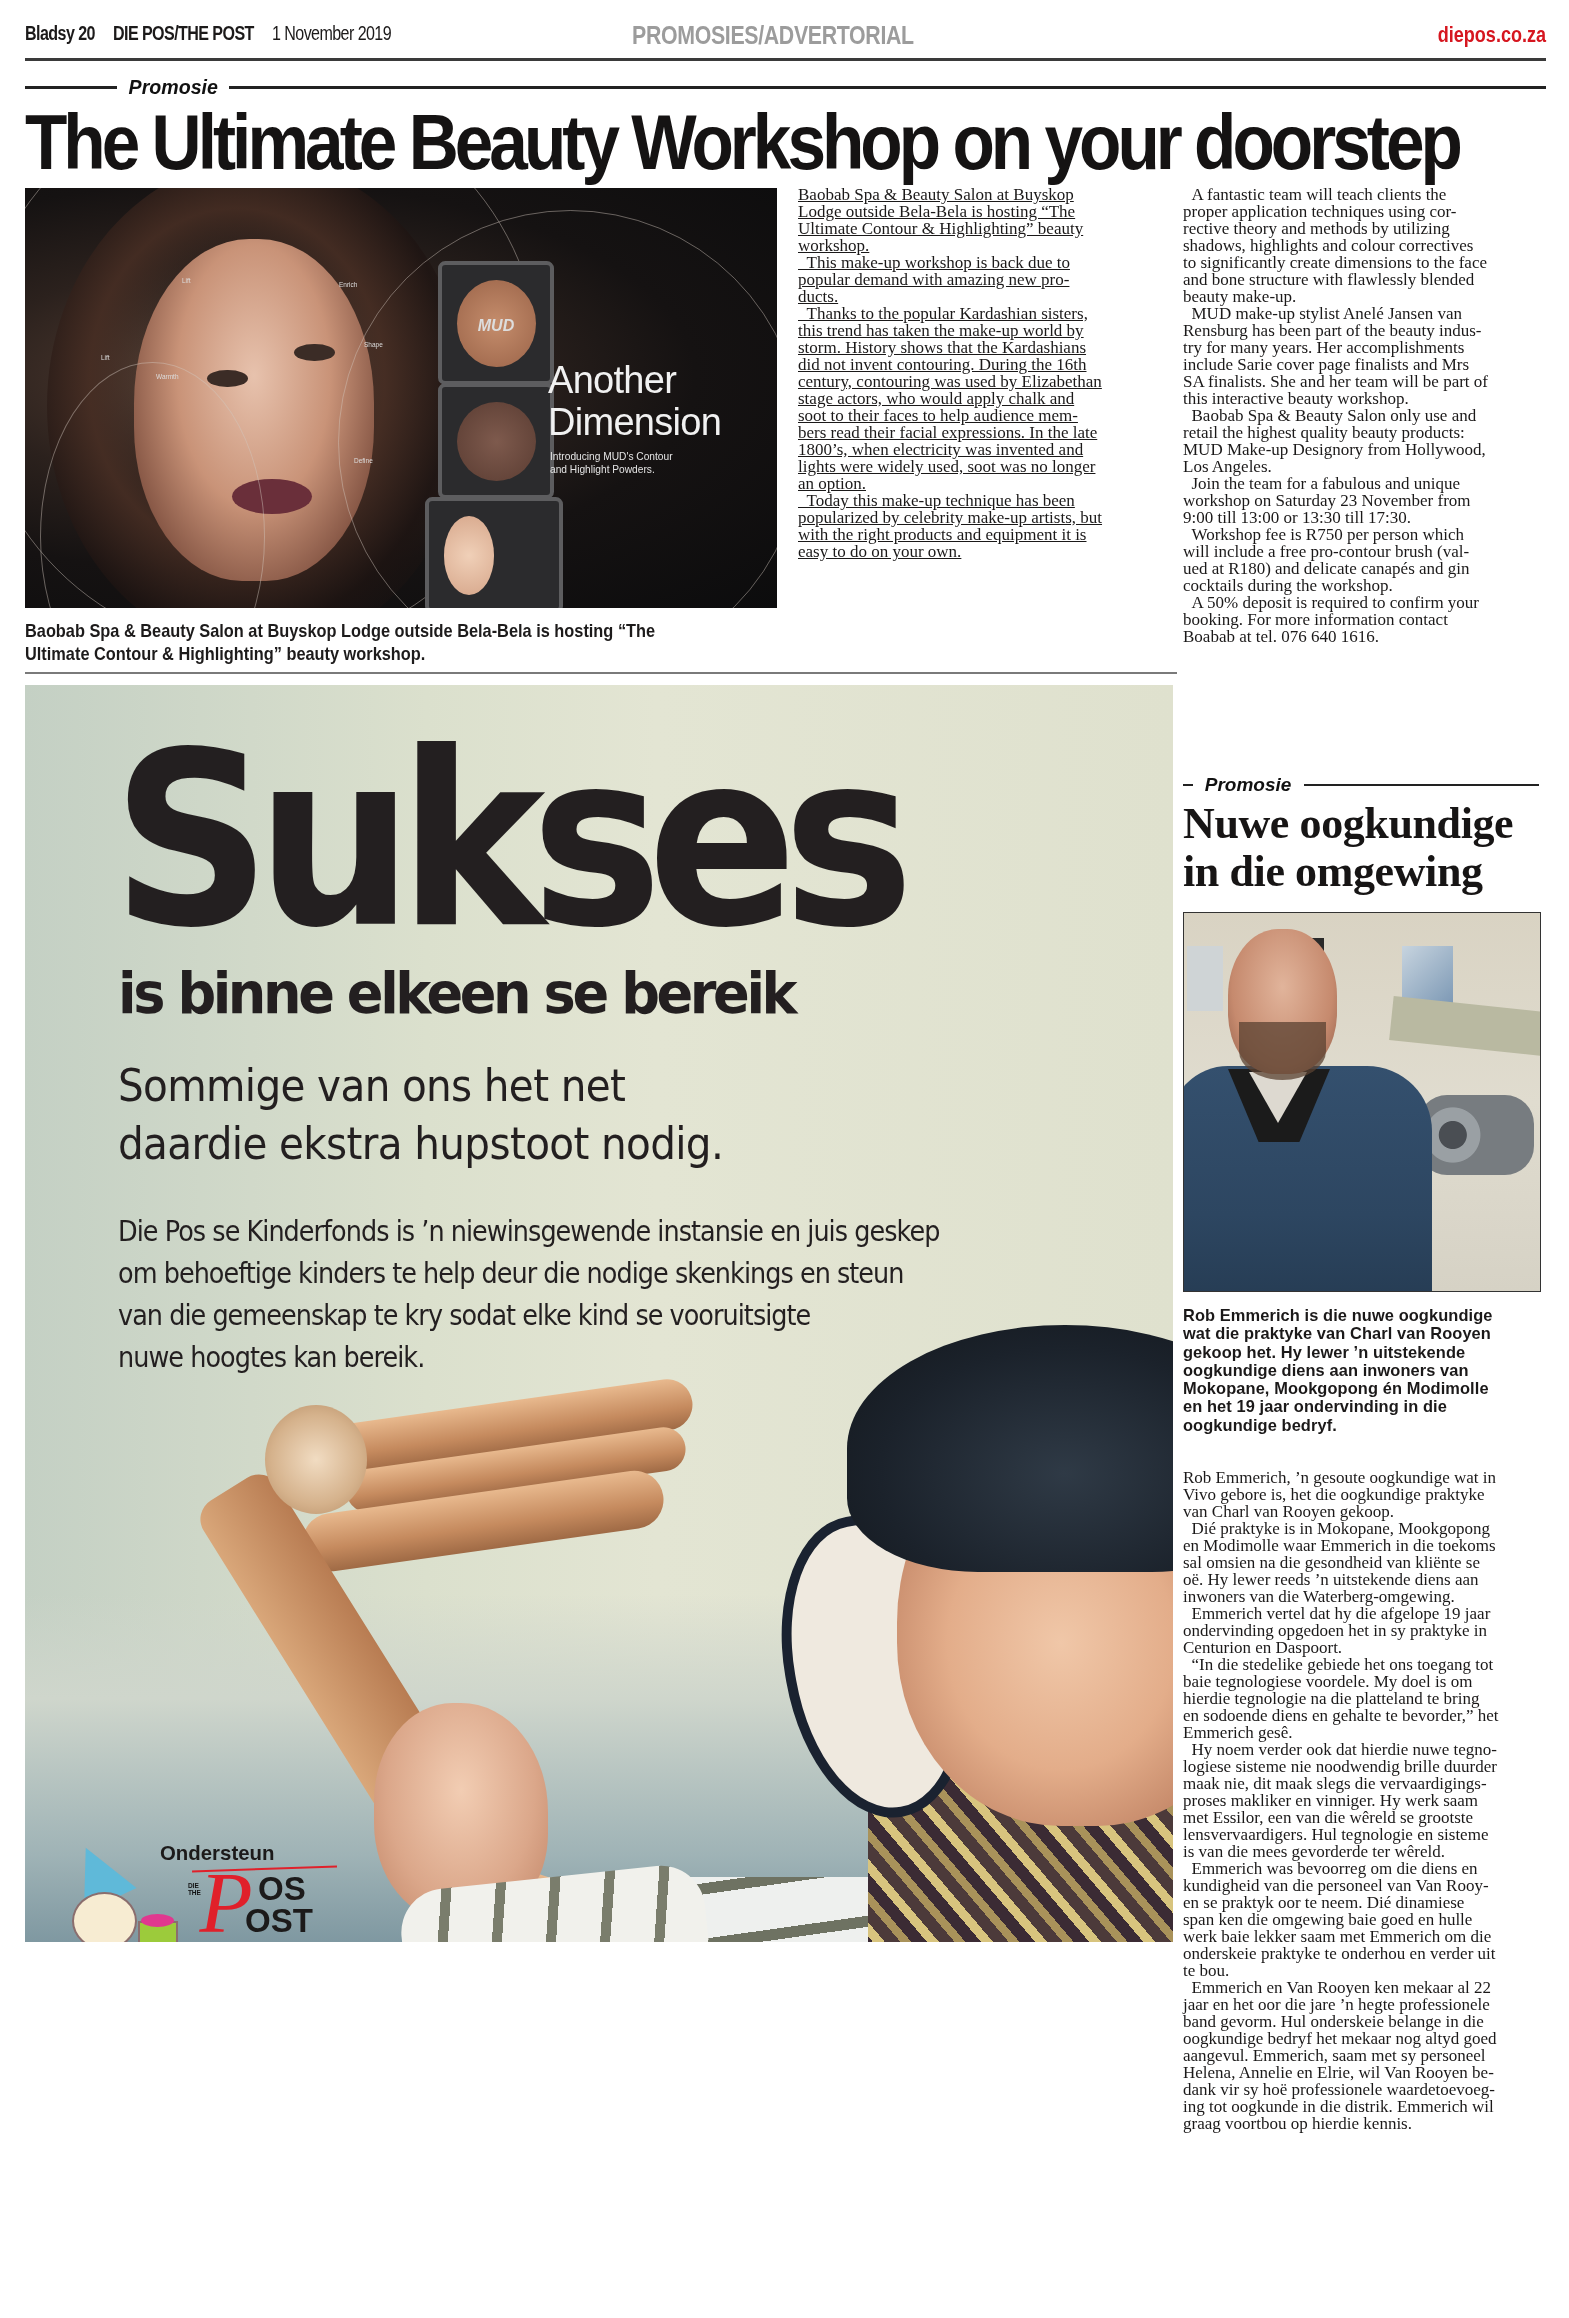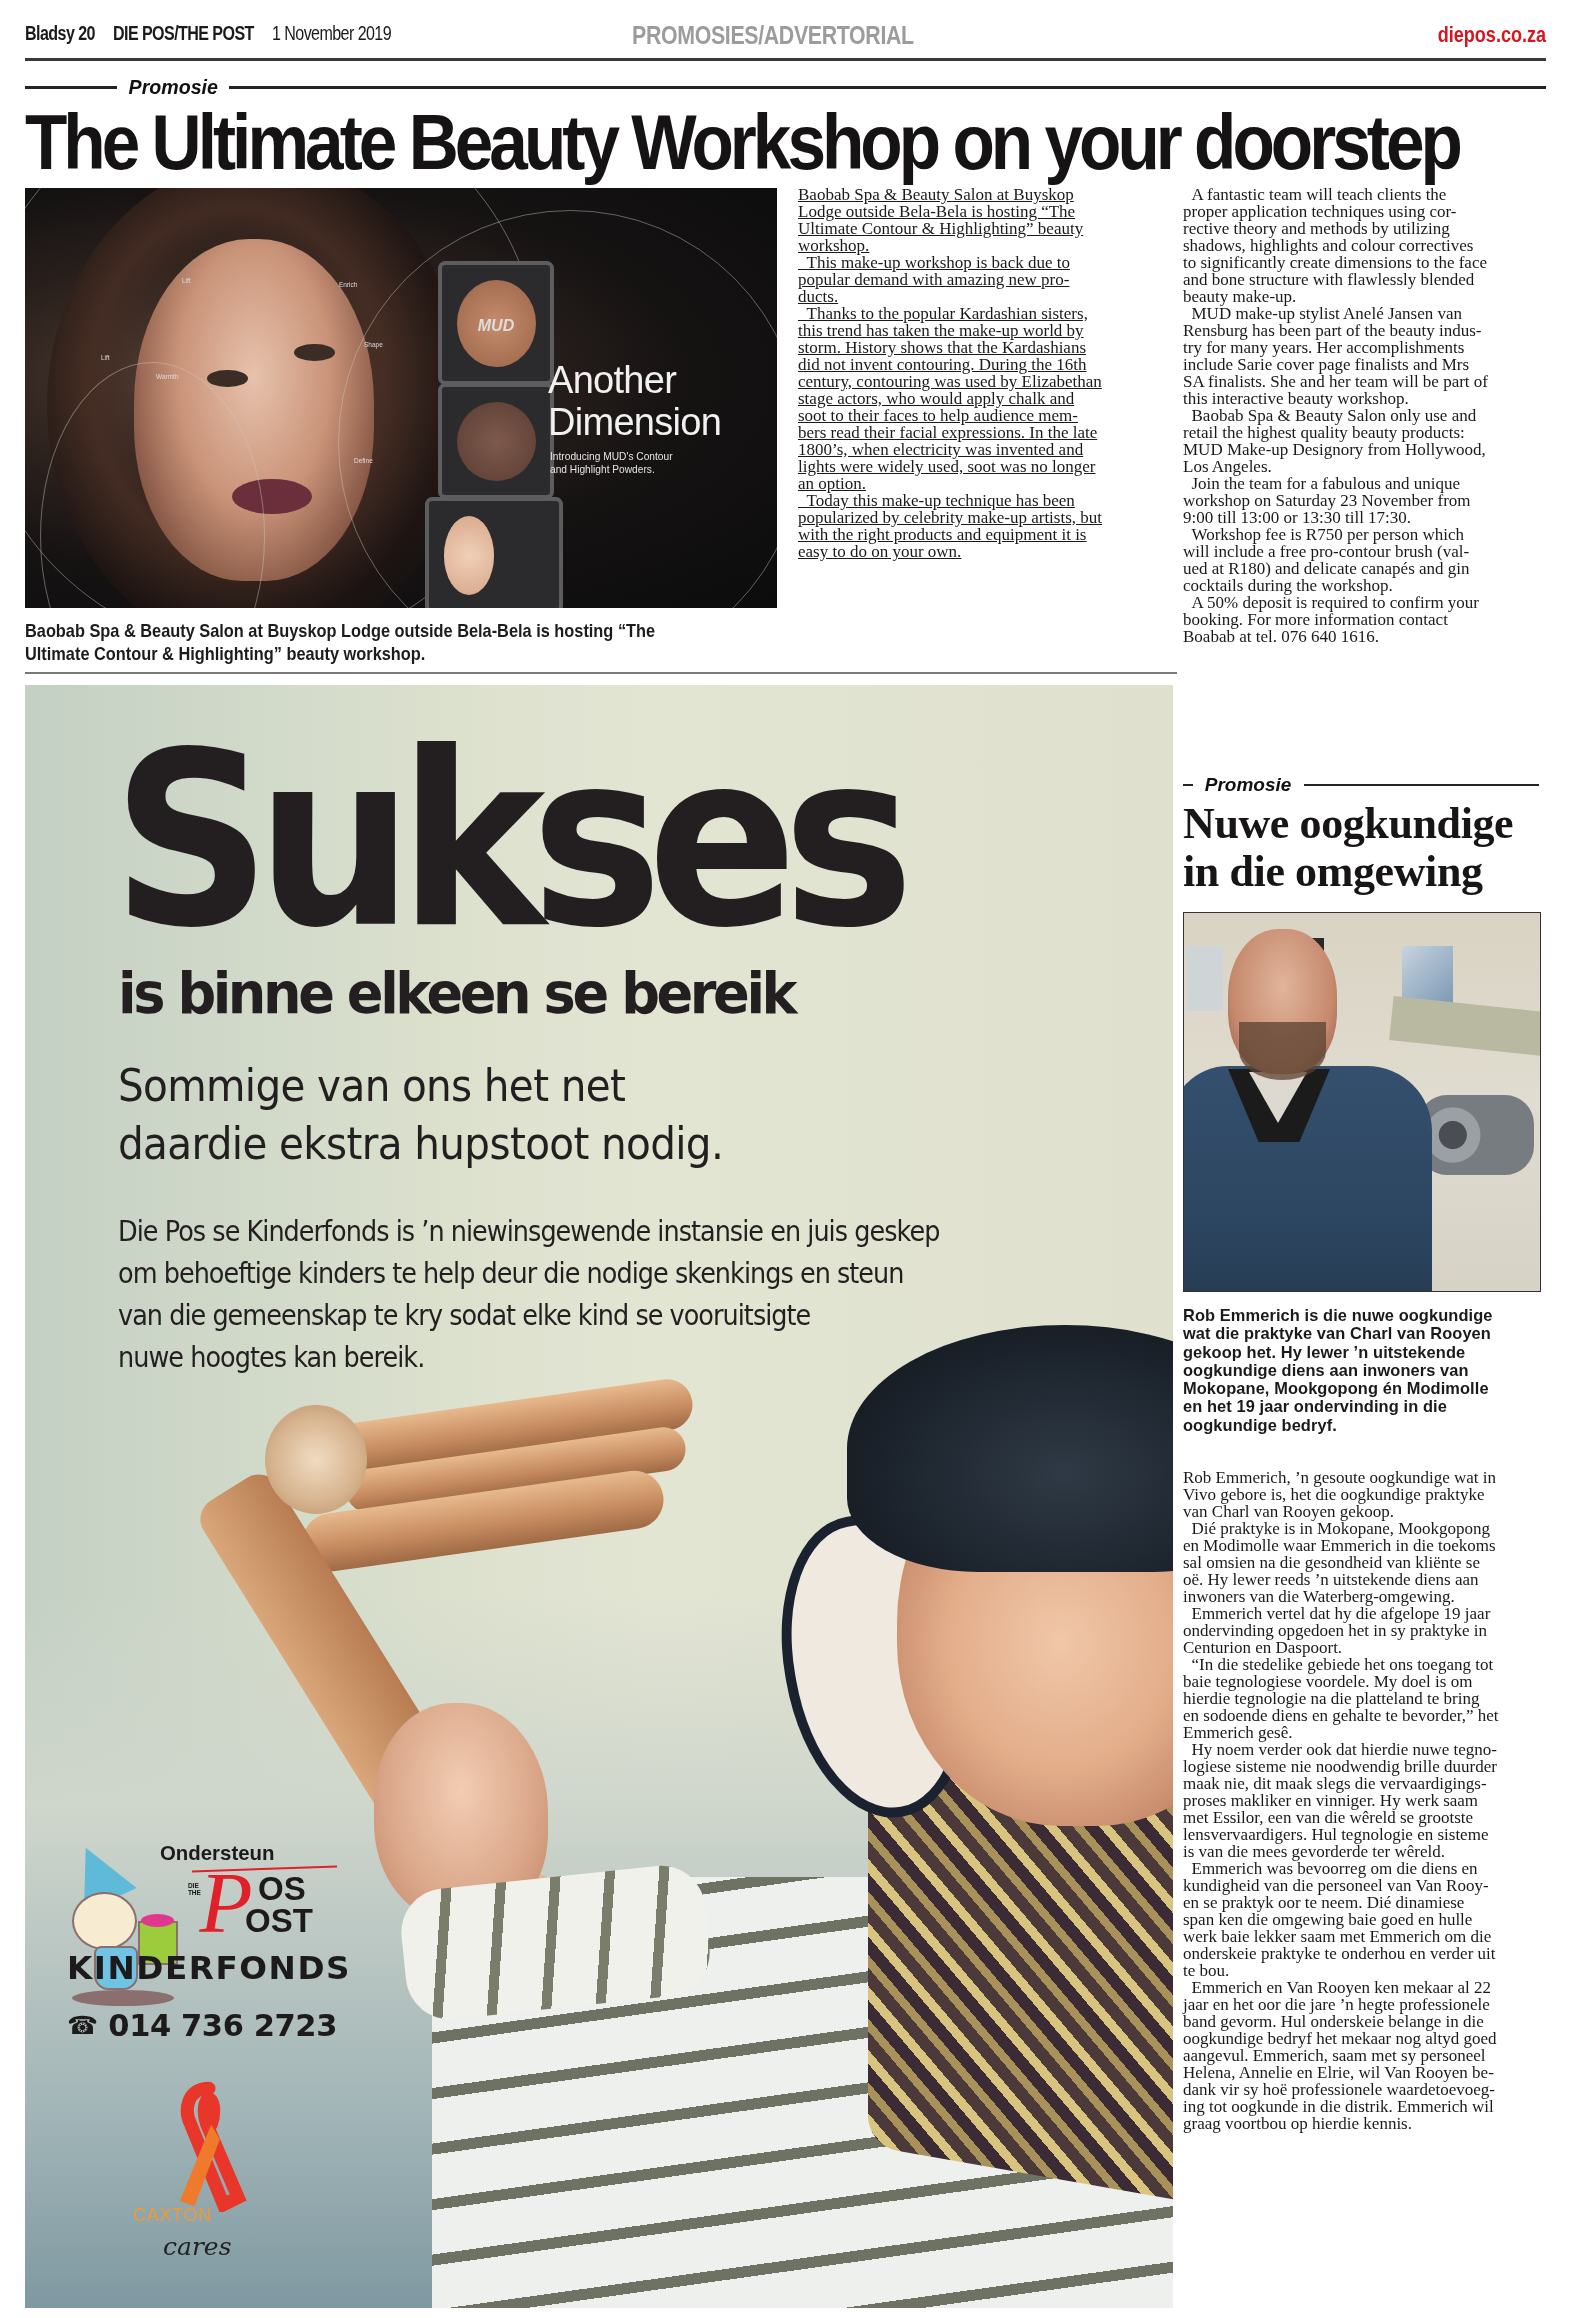--- a/index.html
+++ b/index.html
@@ -38,21 +38,21 @@
   .face-label { position: absolute; font-family: "Liberation Sans", sans-serif; font-size: 6.5px; color: #ddd; }
 
   .caption-bold { position: absolute; left: 25px; top: 619px; width: 749px; font-family: "Liberation Sans", sans-serif; font-weight: bold; font-size: 19px; line-height: 23px; color: #1d1b1b; transform: scaleX(0.86); transform-origin: left; width: 872px; }
   .caption-rule { position: absolute; left: 25px; top: 672px; width: 1152px; height: 2.2px; background: #7a7a7a; }
 
   
   .col { position: absolute; font-family: "Liberation Serif", serif; font-size: 17px; line-height: 17px; color: #1b1919; text-align: left; }
   .col .ln { display: block; white-space: nowrap; }
 
   
-  .ad { position: absolute; left: 25px; top: 685px; width: 1148px; height: 1623px; overflow: hidden; background: linear-gradient(90deg, #c4d0c4 0%, #dbe0cd 35%, #e3e5d3 55%, #dfe1ce 100%); text-decoration: underline; }
+  .ad { position: absolute; left: 25px; top: 685px; width: 1148px; height: 1257px; overflow: hidden; background: linear-gradient(90deg, #c4d0c4 0%, #dbe0cd 35%, #e3e5d3 55%, #dfe1ce 100%); text-decoration: underline; }
   .ad .sky-lower { position: absolute; left: 0; right: 0; top: 909px; bottom: 0; background: linear-gradient(180deg, rgba(227,229,211,0) 0%, #cfd6cc 30%, #9fb3b6 75%, #7f98a1 100%); }
   .ad .big { position: absolute; left: 87px; top: 36px; font-family: "DejaVu Sans", sans-serif; font-weight: bold; font-size: 240px; line-height: 240px; letter-spacing: -16px; color: #231f20; transform: scaleX(0.92); transform-origin: left; }
   .ad .sub1 { position: absolute; left: 93px; top: 275px; font-family: "DejaVu Sans", sans-serif; font-weight: bold; font-size: 57px; letter-spacing: -3.6px; color: #231f20; white-space: nowrap; transform: scaleX(0.95); transform-origin: left; }
   .ad .sub2 { position: absolute; left: 93px; top: 372px; font-family: "DejaVu Sans", sans-serif; font-size: 45px; line-height: 58px; color: #231f20; letter-spacing: -0.7px; transform: scaleX(0.9); transform-origin: left; }
   .ad .body { position: absolute; left: 93px; top: 525px; width: 945px; font-family: "DejaVu Sans", sans-serif; font-size: 29px; line-height: 42px; color: #231f20; letter-spacing: -1.1px; transform: scaleX(0.88); transform-origin: left; }
   .ad .body .ln { display: block; white-space: nowrap; }
 
   
   .boy-head { position: absolute; left: 872px; top: 734px; width: 364px; height: 407px; border-radius: 50% 50% 45% 45%; background: radial-gradient(ellipse at 45% 55%, #f0c7a8 0%, #e3ad8a 40%, #c18465 70%, #8d5f47 100%); }
   .helmet { position: absolute; left: 822px; top: 640px; width: 436px; height: 247px; border-radius: 50% 50% 30% 30%; background: radial-gradient(ellipse at 50% 60%, #2f3a46 0%, #1b222b 60%, #12161b 100%); }

